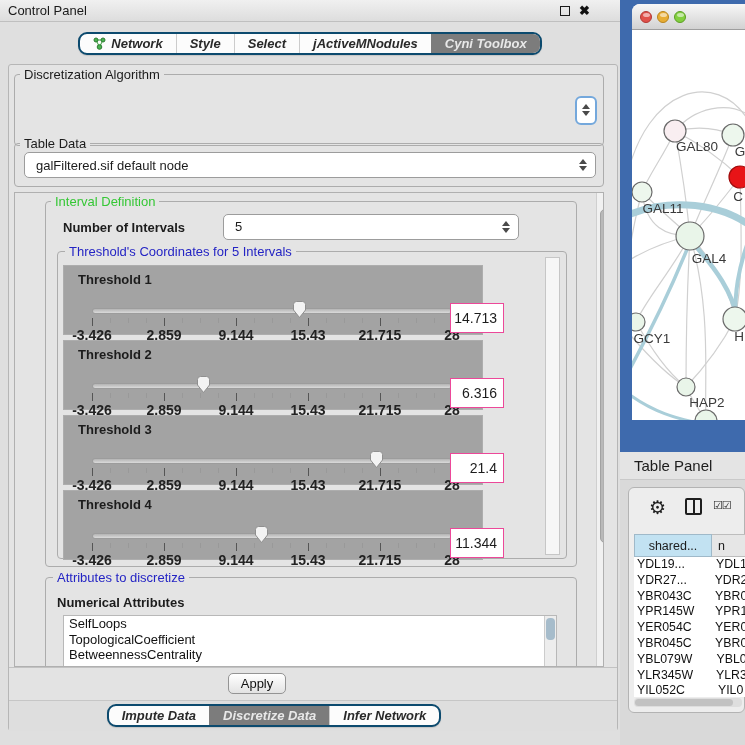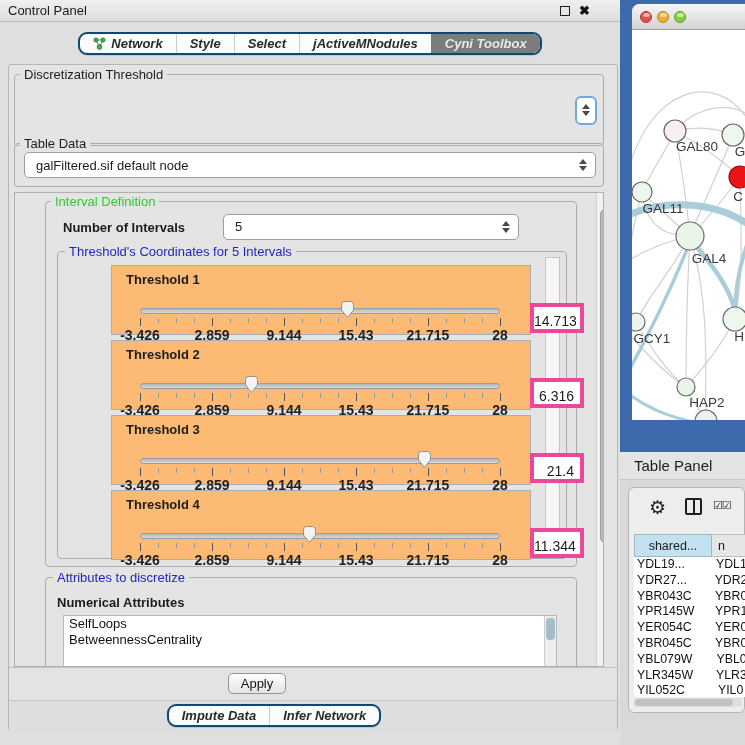--- a/index.html
+++ b/index.html
@@ -57,32 +57,32 @@
 
   #interval-group { left:30px; top:8px; width:532px; height:366px; }
   #interval-title { left:36px; top:1px; }
   #noi-label { position:absolute; left:48px; top:27px; font-size:13px; font-weight:bold; }
   #noi-combo { left:208px; top:21px; width:296px; height:26px; }
 
   #thresh-group { left:42px; top:58px; width:510px; height:308px; }
   #thresh-title { left:50px; top:51px; }
   #thresh-scrollstrip { left:530px; top:64px; width:15px; height:298px; background:#f6f6f6; border:1px solid #c6c6c6; }
 
-  .t-box { position:absolute; left:48px; width:420px; height:70px; border:1px solid #adadad; background:#fdba74;margin-left:48px; }
+  .t-box { position:absolute; left:48px; width:420px; height:70px; border:1px solid #adadad; background:#a3a3a3; }
   .t-label { position:absolute; left:14px; top:6px; font-size:13px; font-weight:bold; }
   .slider-zone { position:absolute; left:28px; top:33px; width:360px; height:40px; }
   .track { position:absolute; left:0; top:9px; width:360px; height:6px; background:linear-gradient(#b4b4b4,#dadada); border:1px solid #9c9c9c; border-radius:3px; }
   .thumb { position:absolute; top:1px; }
   .ticks { position:absolute; left:0; top:19px; width:360px; height:9px; }
   .tick { position:absolute; top:0; width:1px; background:#8a8a8a; }
   .tick.major { height:8px; background:#555; }
   .tick.minor { height:5px; background:#999; }
   .ticklabels { position:absolute; left:0; top:28px; width:360px; height:12px; }
   .ticklabel { position:absolute; transform:translateX(-50%); font-size:14px; font-weight:bold; color:#222; white-space:nowrap; }
-  .t-value { position:absolute; left:418px; top:37px; width:54px; height:30px; background:#fff; border:4px solid #ec4899; font-size:14px; text-align:right; line-height:28px; padding-right:6px; }
+  .t-value { position:absolute; left:386px; top:37px; width:54px; height:30px; background:#fff; border:1px solid #ec4899; font-size:14px; text-align:right; line-height:28px; padding-right:6px; }
 
   #attr-group { left:30px; top:384px; width:532px; height:120px; }
   #attr-title { left:38px; top:377px; }
   #numattr-label { position:absolute; left:42px; top:402px; font-size:13px; font-weight:bold; }
   #attr-list { position:absolute; left:48px; top:422px; width:494px; height:53px; background:#fff; border:1px solid #b8b8b8; overflow:hidden; }
   .attr-item { padding-left:5px; font-size:13px; line-height:15.5px; color:#111; }
   #attr-scrollbar { position:absolute; right:0; top:0; width:12px; height:100%; background:#ededed; border-left:1px solid #ccc; }
   #attr-scroll-thumb { position:absolute; left:1px; top:2px; width:9px; height:22px; background:#a6bccb; border-radius:4px; }
 
   #apply-strip { left:9px; top:667px; width:608px; height:33px; background:#e3e3e3; border-top:1px solid #c2c2c2; }
@@ -158,21 +158,21 @@
         </div>
         <div class="tab active">
           <span>Cyni Toolbox</span>
         </div>
       </div>
   </div>
 
   <div class="abs" id="outer-panel"></div>
 
   <div class="group" id="disc-group"></div>
-  <div class="group-title" id="disc-title">Discretization Threshold</div>
+  <div class="group-title" id="disc-title">Discretization Algorithm</div>
   <div class="abs" id="combo-fragment">
     <div class="arrows">
         <div class="up"></div>
         <div class="dn"></div>
       </div>
   </div>
 
 
   <div class="group" id="tabledata-group"></div>
   <div class="group-title" id="tabledata-title">Table Data</div>
@@ -371,37 +371,41 @@
           <div class="t-value">11.344</div>
         </div>
       </div>
 
     <div class="group" id="attr-group"></div>
     <div class="group-title gt-blue" id="attr-title">Attributes to discretize</div>
     <div id="numattr-label">Numerical Attributes</div>
     <div id="attr-list">
       <div id="attr-items">
           <div class="attr-item">SelfLoops</div>
+          <div class="attr-item">TopologicalCoefficient</div>
           <div class="attr-item">BetweennessCentrality</div>
         </div>
       <div id="attr-scrollbar">
         <div id="attr-scroll-thumb"></div>
       </div>
     </div>
   </div>
 
   <div class="abs" id="apply-strip">
     <div id="apply-btn">Apply</div>
   </div>
 
   <div class="abs" id="bottom-strip"></div>
   <div class="abs tabrow" id="bottom-tabrow">
     <div class="tabgroup" id="bottom-tab-bar">
         <div class="tab">
           <span>Impute Data</span>
+        </div>
+        <div class="tab active">
+          <span>Discretize Data</span>
         </div>
         <div class="tab">
           <span>Infer Network</span>
         </div>
       </div>
   </div>
 </div>
 
 <div class="abs" id="net-frame">
   <div id="mac-window">

